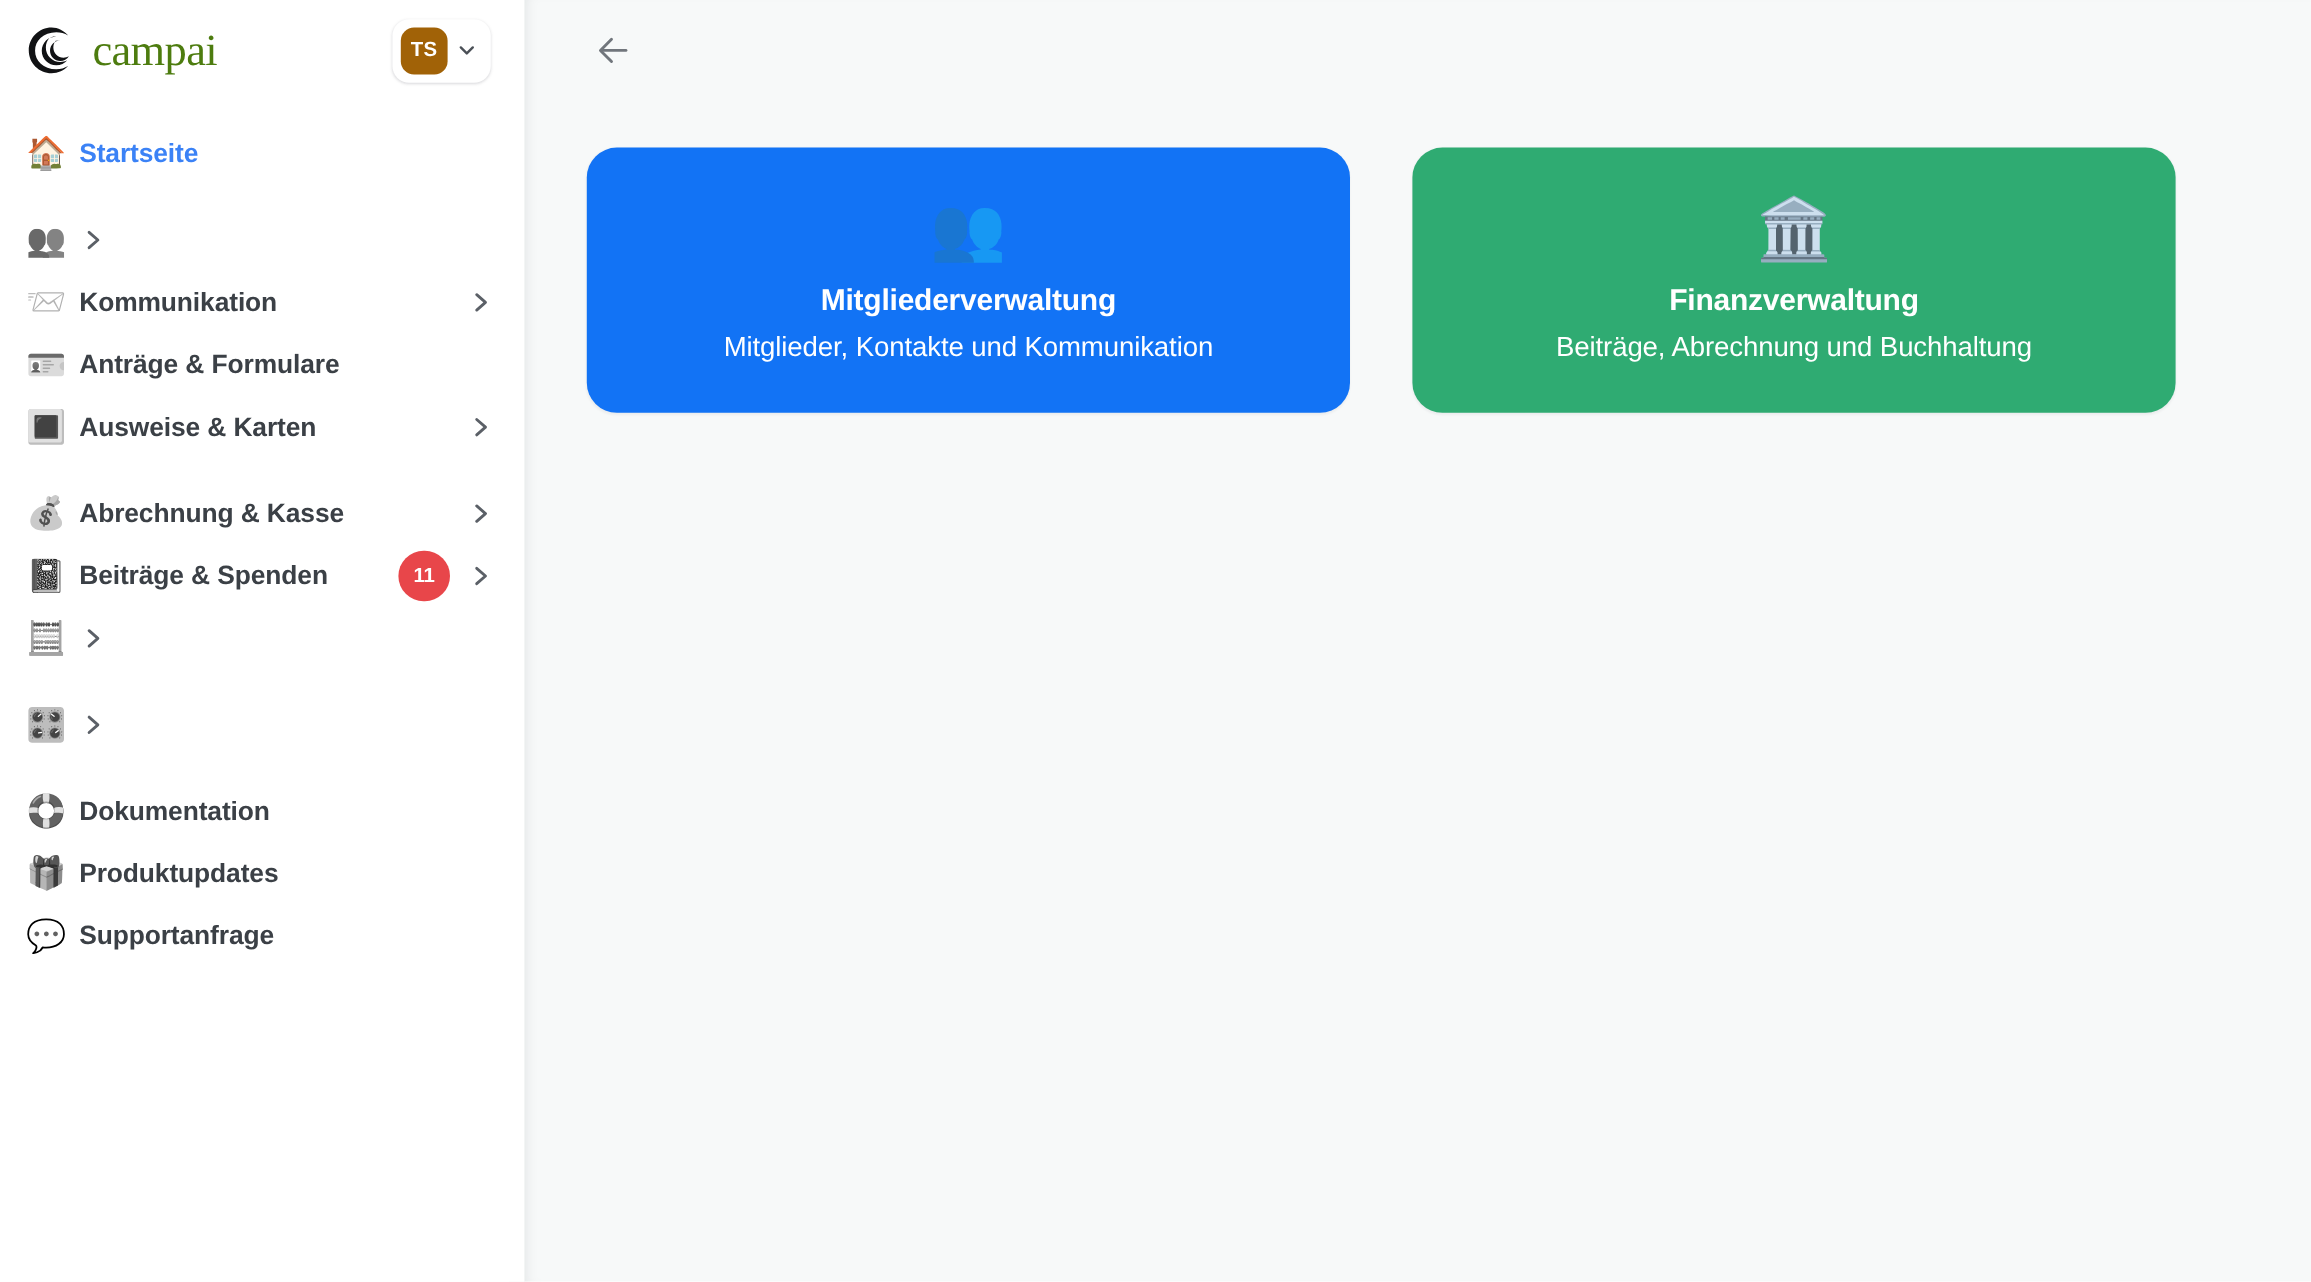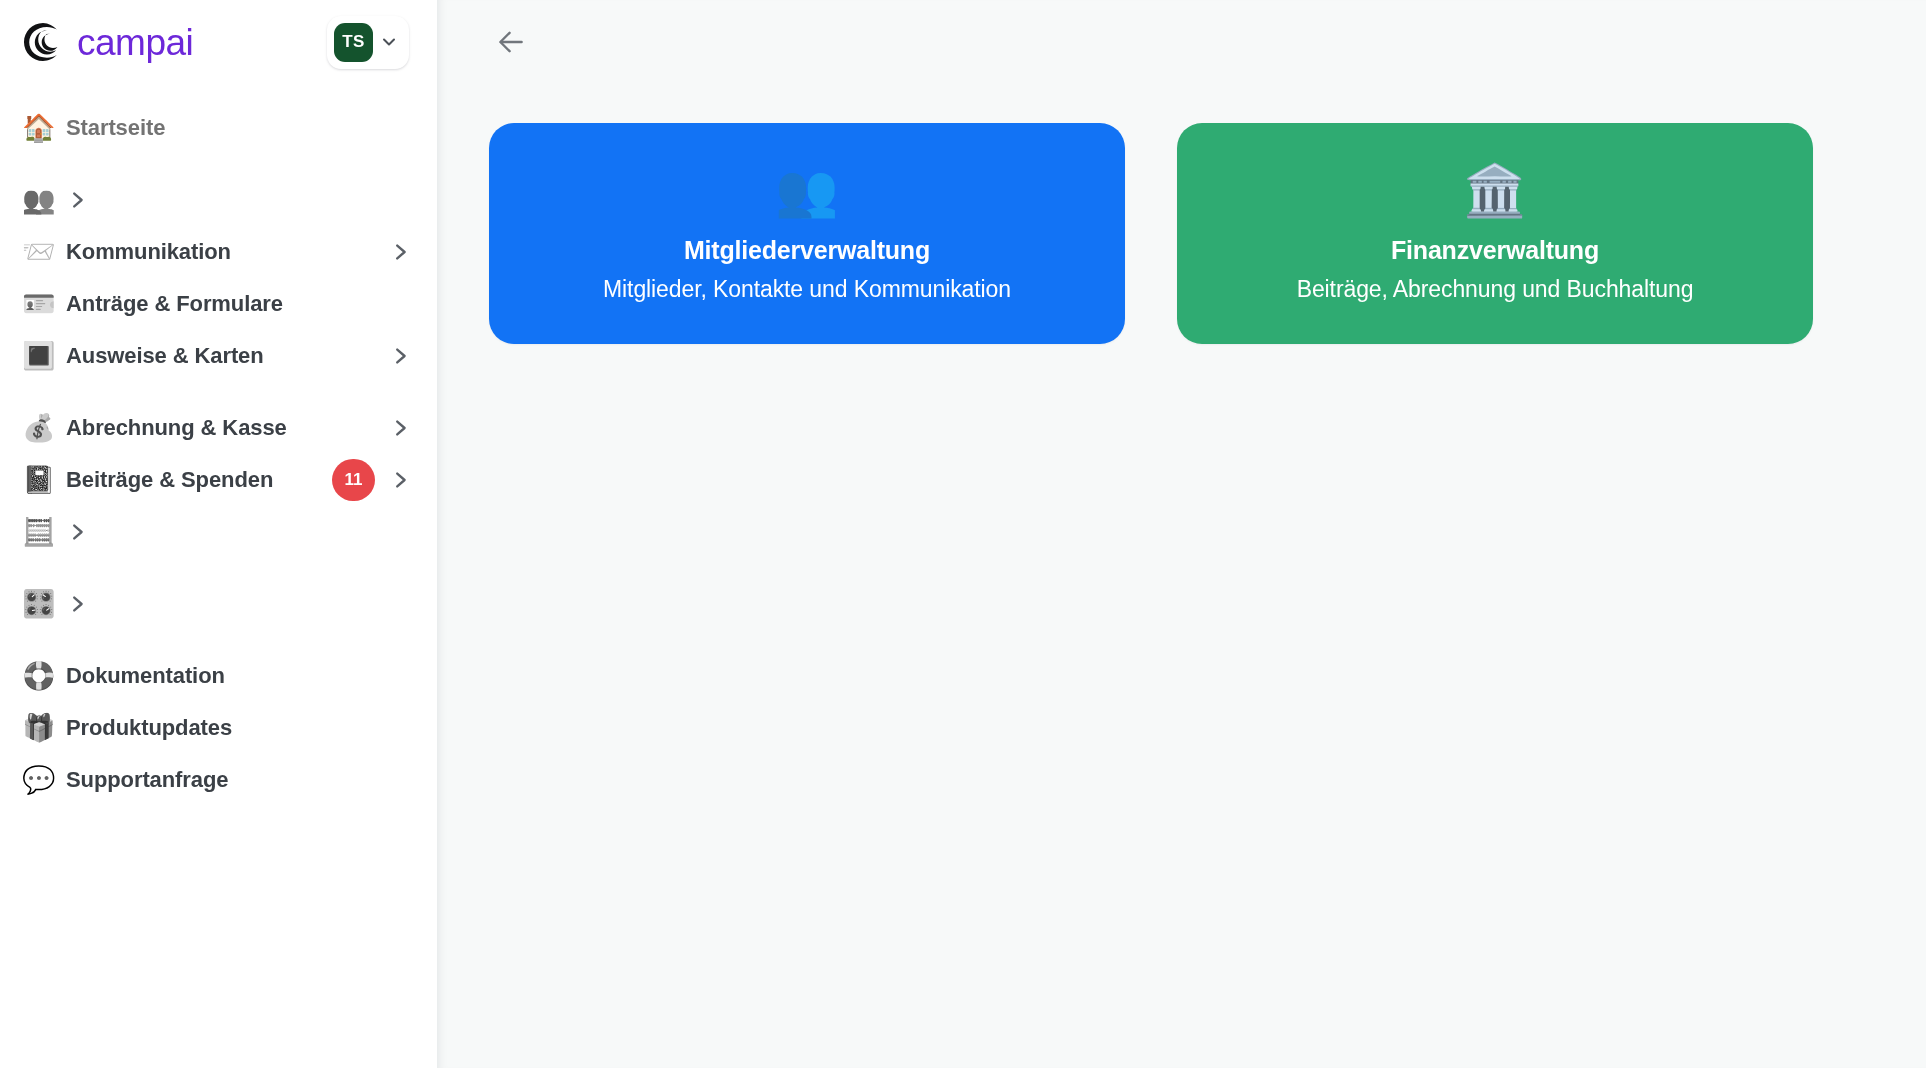--- a/index.html
+++ b/index.html
@@ -52,43 +52,44 @@
   .brand-mark {
     width: 42px;
     height: 42px;
     flex: 0 0 42px;
     display: block;
   }
 
   .brand-name {
     font-size: 37px;
     letter-spacing: -0.5px;
-    color: #6d28d9;
+    color: #4d7c0f;
     font-weight: 400;
     line-height: 1;
     white-space: nowrap;
+    font-family: Liberation Serif, serif;
   }
 
   .account-chip {
     display: flex;
     align-items: center;
     gap: 6px;
     background: #ffffff;
     border-radius: 14px;
     padding: 7px 10px 7px 7px;
     box-shadow: 0 1px 3px rgba(16,24,40,.10), 0 1px 2px rgba(16,24,40,.06);
     flex: 0 0 auto;
     cursor: pointer;
   }
 
   .avatar {
     width: 39px;
     height: 39px;
     border-radius: 11px;
-    background: #14532d;
+    background: #a16207;
     color: #ffffff;
     font-size: 17px;
     font-weight: 700;
     letter-spacing: .4px;
     display: flex;
     align-items: center;
     justify-content: center;
   }
 
   .chev-down {
@@ -133,21 +134,21 @@
 
   .nav-label {
     font-size: 22px;
     font-weight: 700;
     color: #3b4046;
     letter-spacing: -0.1px;
     white-space: nowrap;
     flex: 1 1 auto;
   }
 
-  .nav-item.active .nav-label { color: #737373; }
+  .nav-item.active .nav-label { color: #3b82f6; }
 
   .badge {
     background: #e8464a;
     color: #ffffff;
     font-size: 17px;
     font-weight: 700;
     border-radius: 999px;
     min-width: 43px;
     height: 42px;
     display: inline-flex;

